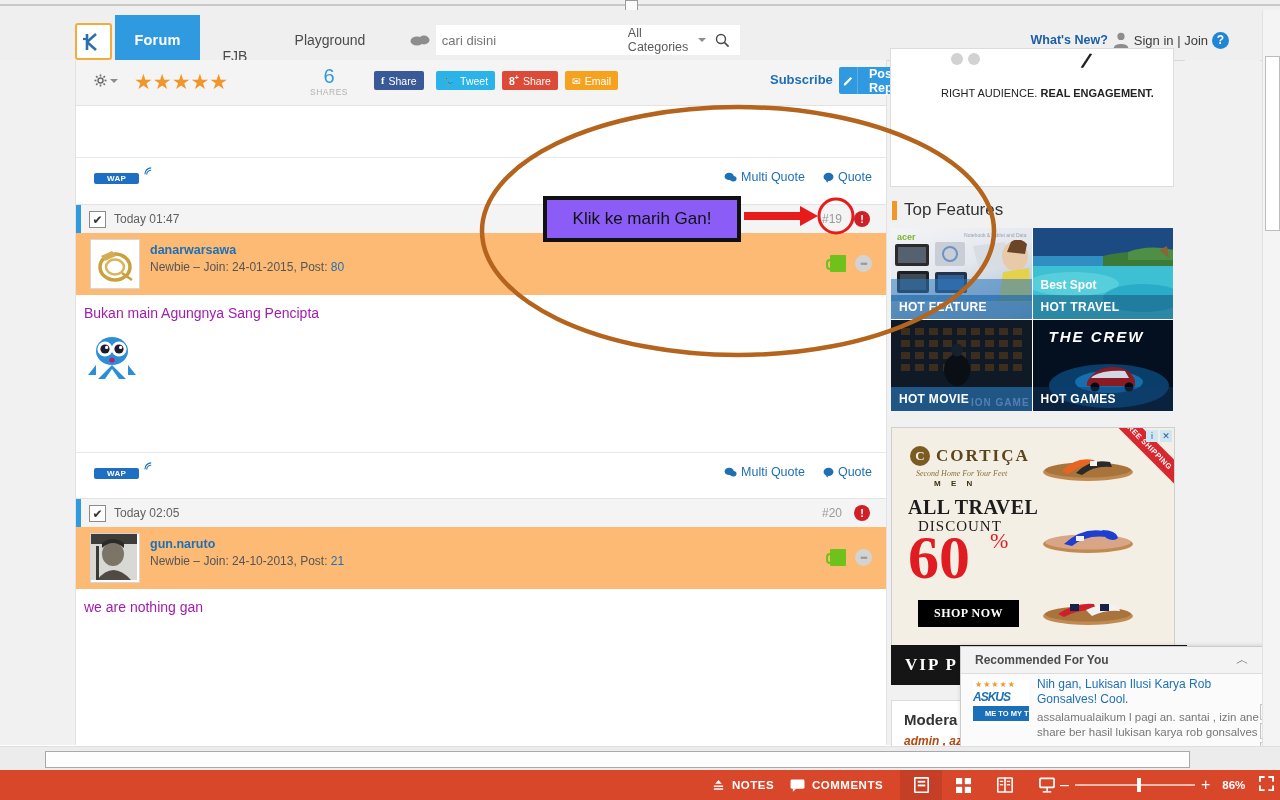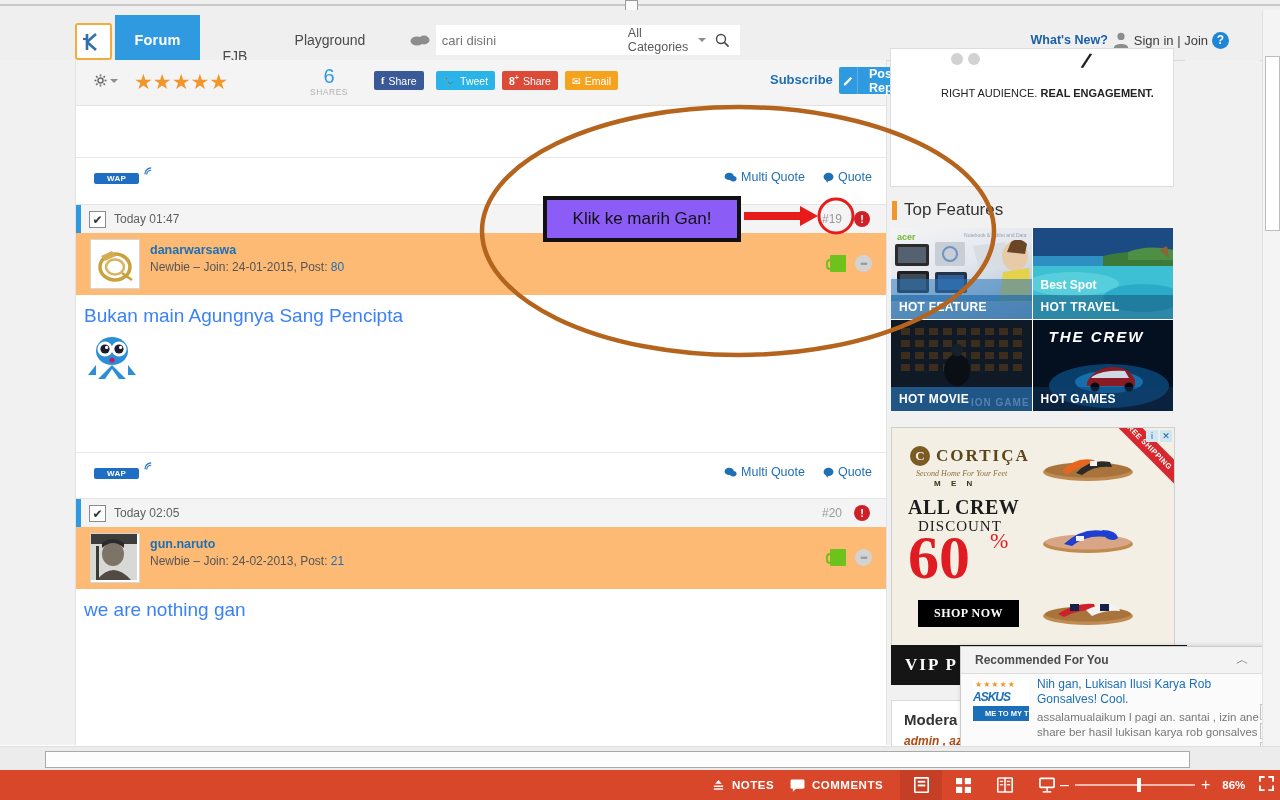--- a/index.html
+++ b/index.html
@@ -84,21 +84,21 @@
   .uname{position:absolute;left:74px;top:10px;color:#1f6fb5;font-size:12.5px;font-weight:bold;}
   .umeta{position:absolute;left:74px;top:27px;color:#555;font-size:12px;}
   .umeta b{color:#1f6fb5;font-weight:normal;}
   .rate-ic{position:absolute;right:14px;top:22px;display:flex;gap:9px;align-items:center;}
   .cendol{width:16px;height:17px;background:#6fc21c;border-radius:1px;position:relative;}
   .cendol:before{content:"";position:absolute;left:-4px;top:4px;width:5px;height:7px;border:2px solid #6fc21c;border-right:0;border-radius:4px 0 0 4px;}
   .bata{width:17px;height:17px;border-radius:50%;background:#d3d3d3;display:flex;align-items:center;justify-content:center;
         color:#9a9a9a;font-size:9px;letter-spacing:-1px;}
 
   .post-body{position:absolute;width:810px;background:#fff;}
-  .ptext{position:absolute;left:8px;top:10px;color:#3b82f6;font-size:19px;}
+  .ptext{position:absolute;left:8px;top:10px;color:#a21caf;font-size:14px;}
   .ad-top{position:absolute;left:890px;top:48px;width:282px;height:137px;background:#fff;border:1px solid #dcdcdc;}
   .ad-top .dots{position:absolute;left:60px;top:4px;display:flex;gap:5px;}
   .ad-top .dot{width:12px;height:12px;border-radius:50%;background:#d2d2d2;}
   .ad-top .slash{position:absolute;left:192px;top:0px;color:#222;font-size:21px;font-style:italic;font-weight:bold;transform:rotate(12deg);}
   .ad-top .tag{position:absolute;left:50px;top:38px;font-size:11px;color:#222;font-family:"Liberation Sans",sans-serif;}
   .ad-top .tag b{font-weight:bold;}
 
   .sec-title{position:absolute;left:892px;top:200px;font-size:17px;color:#333;display:flex;align-items:center;gap:7px;}
   .sec-title .bar{width:5px;height:19px;background:#f0962a;display:inline-block;}
 
@@ -435,21 +435,21 @@
         <ellipse cx="22" cy="20" rx="11" ry="12" fill="#7d7468"></ellipse>
         <path d="M11 14 Q22 4 33 14 L33 9 Q22 1 11 9 Z" fill="#2b2b29"></path>
         <path d="M6 46 Q22 26 40 46 Z" fill="#4f4a43"></path>
         <rect x="5" y="12" width="3" height="34" fill="#3a3a36"></rect>
       </svg>
     </div>
     <div class="uname">gun.naruto</div>
     <div class="umeta">
       <span>Newbie</span> –
       <span>Join:</span>
-      <span>24-02-2013</span>,
+      <span>24-10-2013</span>,
       <span>Post:</span>
       <b>21</b>
     </div>
     <div class="rate-ic">
       <span class="cendol"></span>
       <span class="bata">•••</span>
     </div>
   </div>
 
   <div class="post-body" style="top:529px;height:156px;">
@@ -579,21 +579,21 @@
     <span>✕</span>
   </div>
   <div class="ribbon">FREE SHIPPING</div>
 
   <div class="cort-logo">
     <span class="cort-c">C</span>
     <span class="cort-name">CORTIÇA</span>
   </div>
   <div class="cort-sub">Second Home For Your Feet</div>
   <div class="cort-men">M E N</div>
-  <div class="allitems">ALL CREW</div>
+  <div class="allitems">ALL TRAVEL</div>
   <div class="discount">DISCOUNT</div>
   <div class="sixty">60</div>
   <div class="pct">%</div>
   <div class="shopnow">SHOP NOW</div>
 
   <svg class="sandal s1" viewBox="0 0 92 30">
     <ellipse cx="46" cy="20" rx="45" ry="9" fill="#c08a50"></ellipse>
     <ellipse cx="46" cy="18" rx="43" ry="7.5" fill="#a9743c"></ellipse>
     <path d="M20 19 Q34 4 52 8 L56 13 Q40 11 26 22 Z" fill="#e8651f"></path>
     <path d="M34 21 Q48 6 68 10 L70 15 Q52 13 40 23 Z" fill="#2a2a2a"></path>

